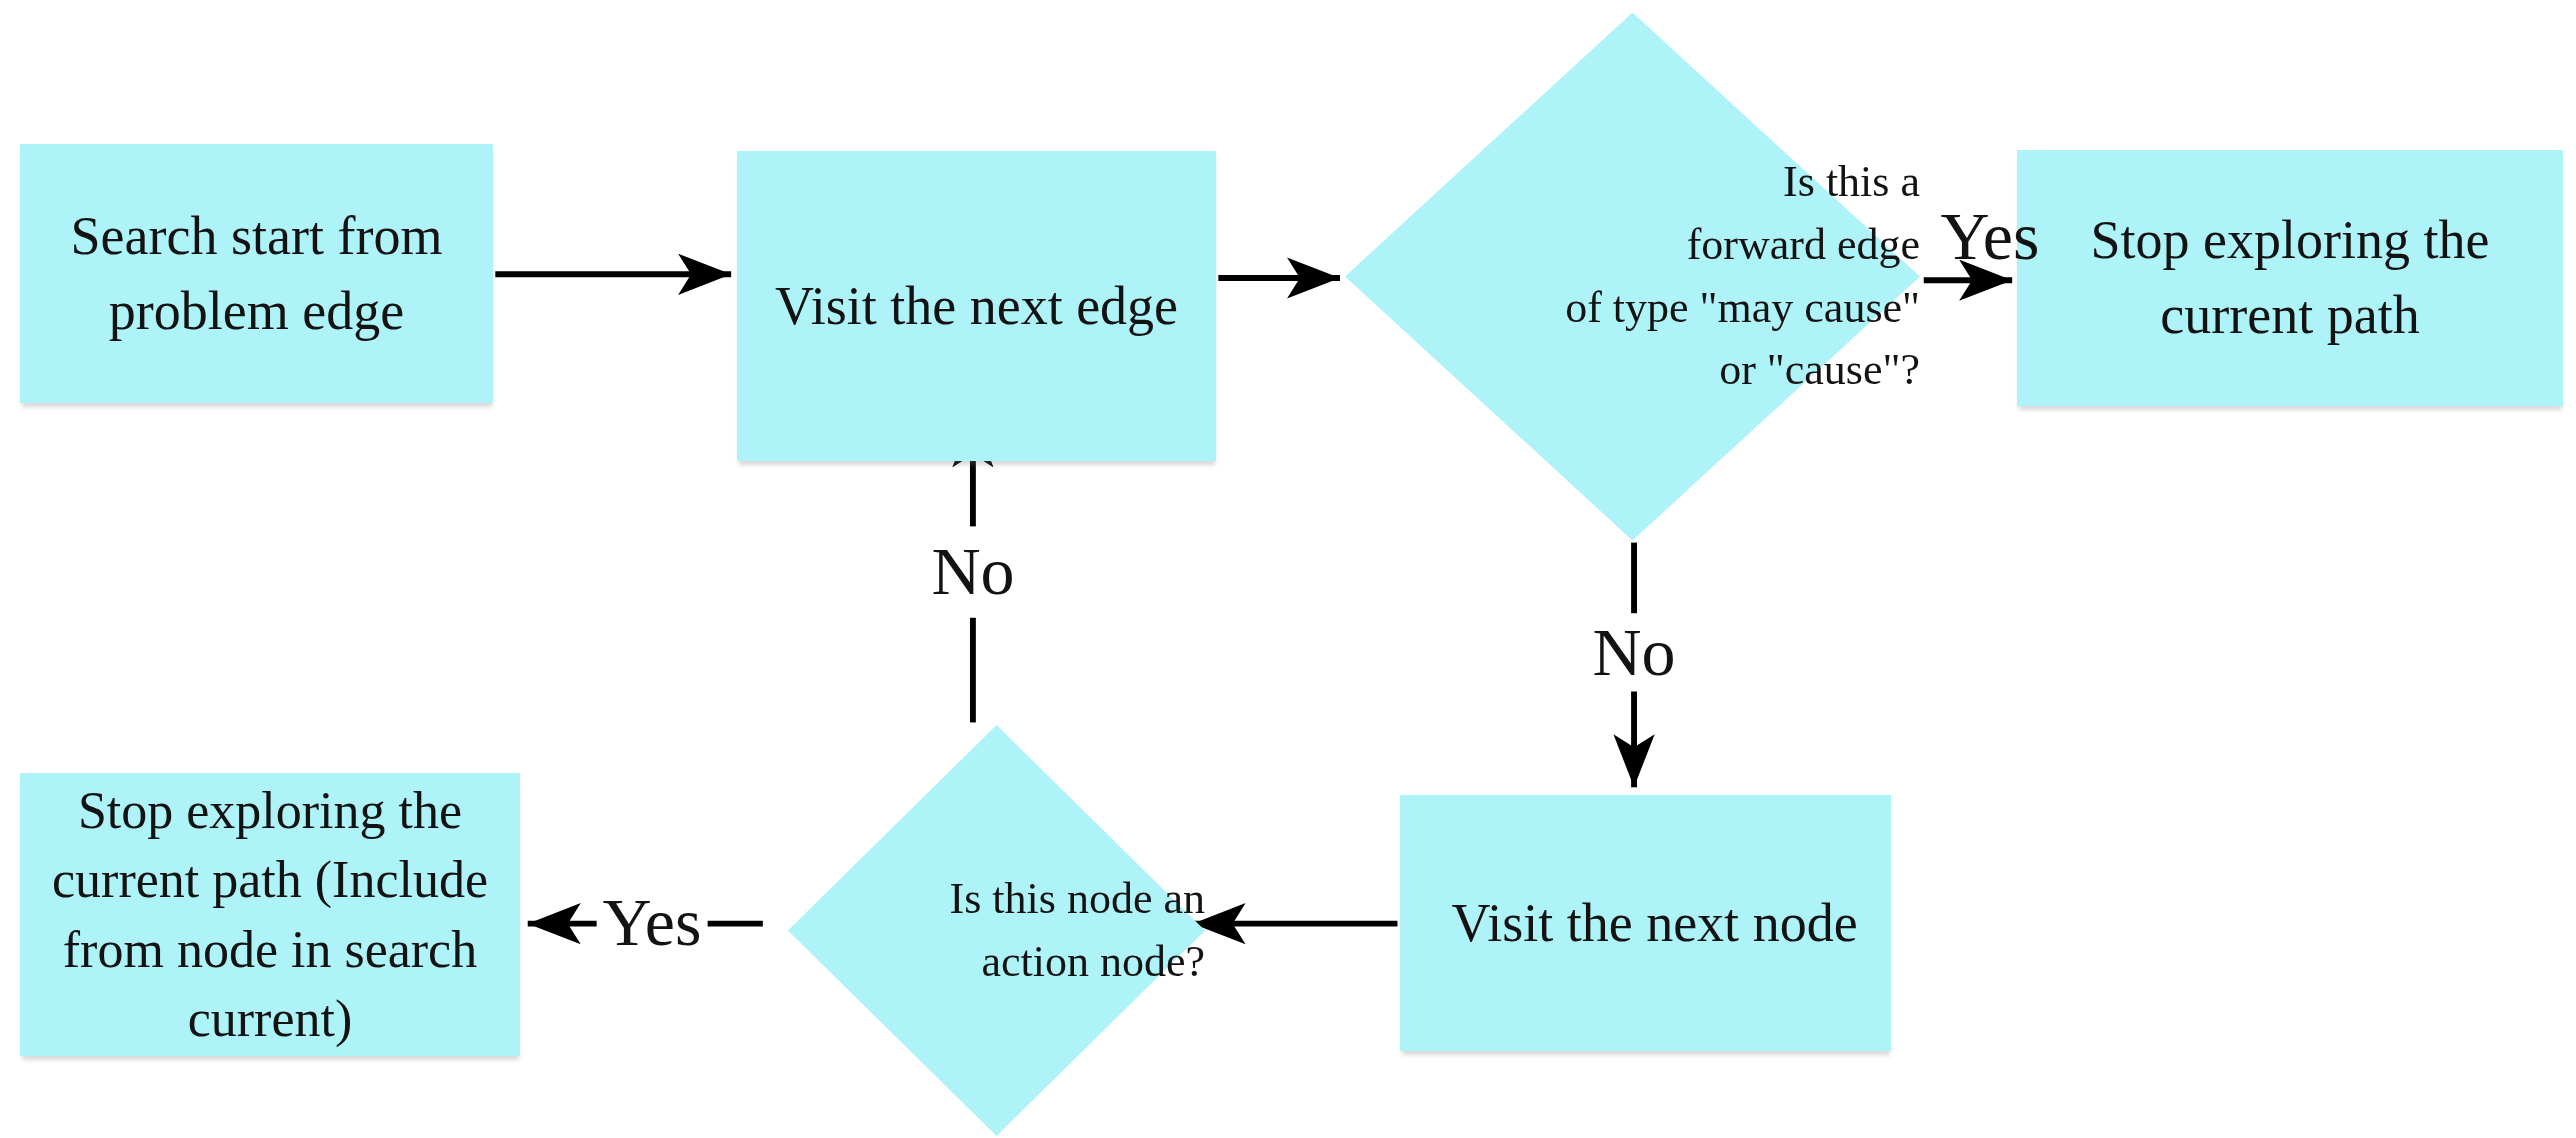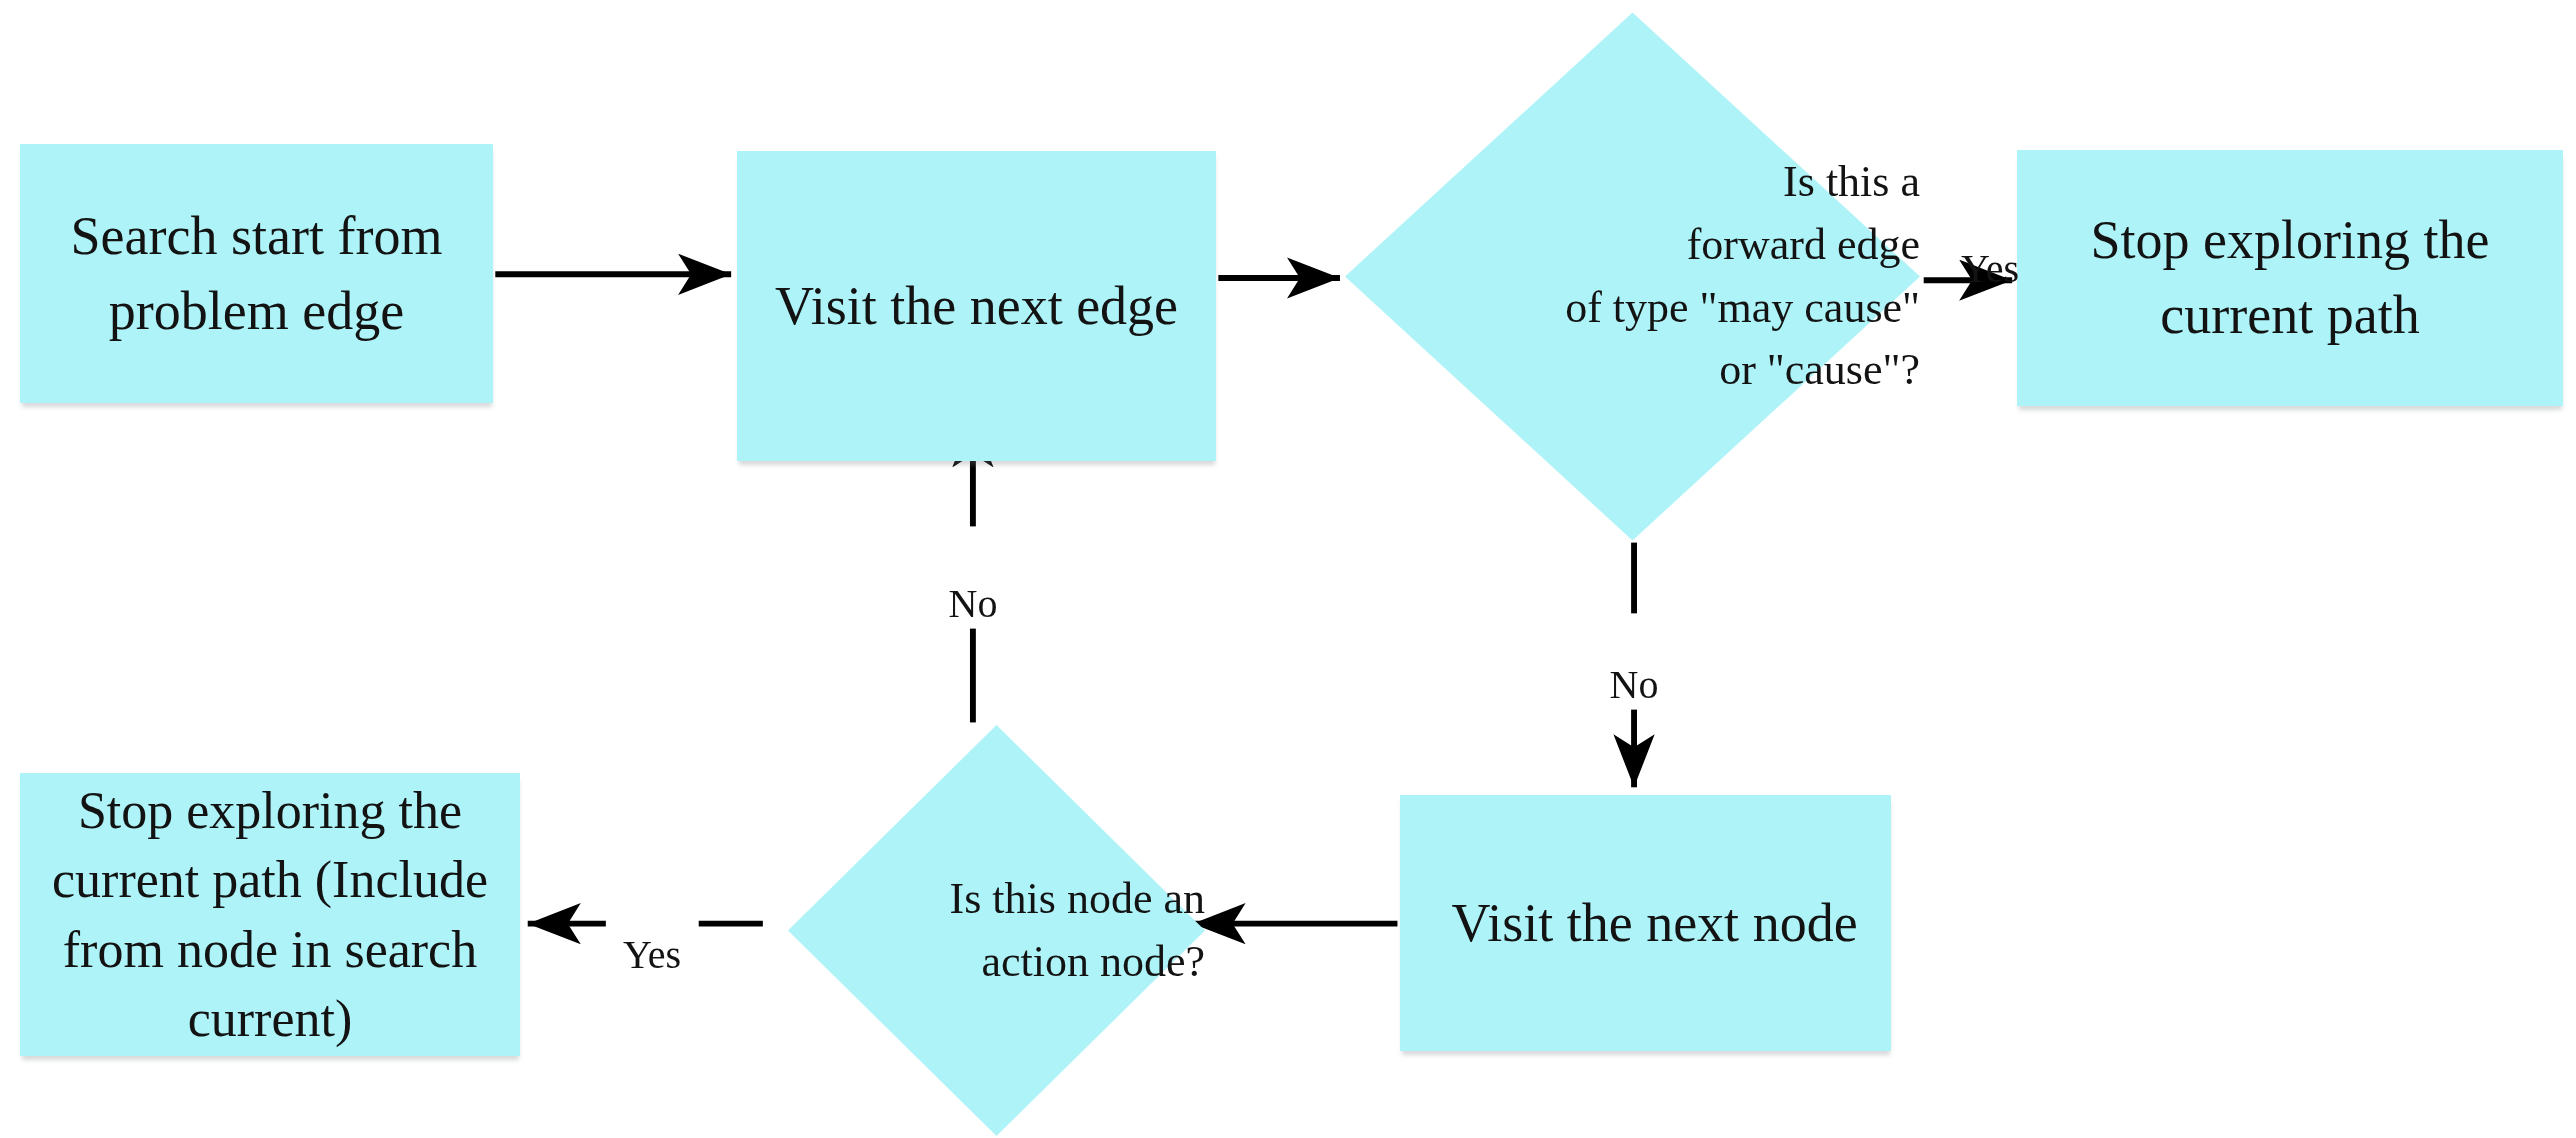--- a/index.html
+++ b/index.html
@@ -30,24 +30,23 @@
   }
   .diamond-text{
     position:absolute;left:0;top:0;width:100%;height:100%;
     display:flex;flex-direction:column;justify-content:center;align-items:flex-end;
     text-align:center;
     font-size:44px;line-height:1.43;
   }
   .ln{white-space:nowrap;}
   .elabel{
     position:absolute;transform:translate(-50%,-50%);
-    font-size:40px;line-height:1;
+    font-size:68px;line-height:1;
     background:#ffffff;padding:4.4px 5.9px;
     white-space:nowrap;
-    margin-top:33px;
   }
   .elabel.no-bg{background:transparent;padding:0;}
 </style>
 </head>
 <body>
 
 <div id="canvas">
 
   <svg id="arrows" viewBox="0 0 3495 1545" xmlns="http://www.w3.org/2000/svg">
     <defs>

